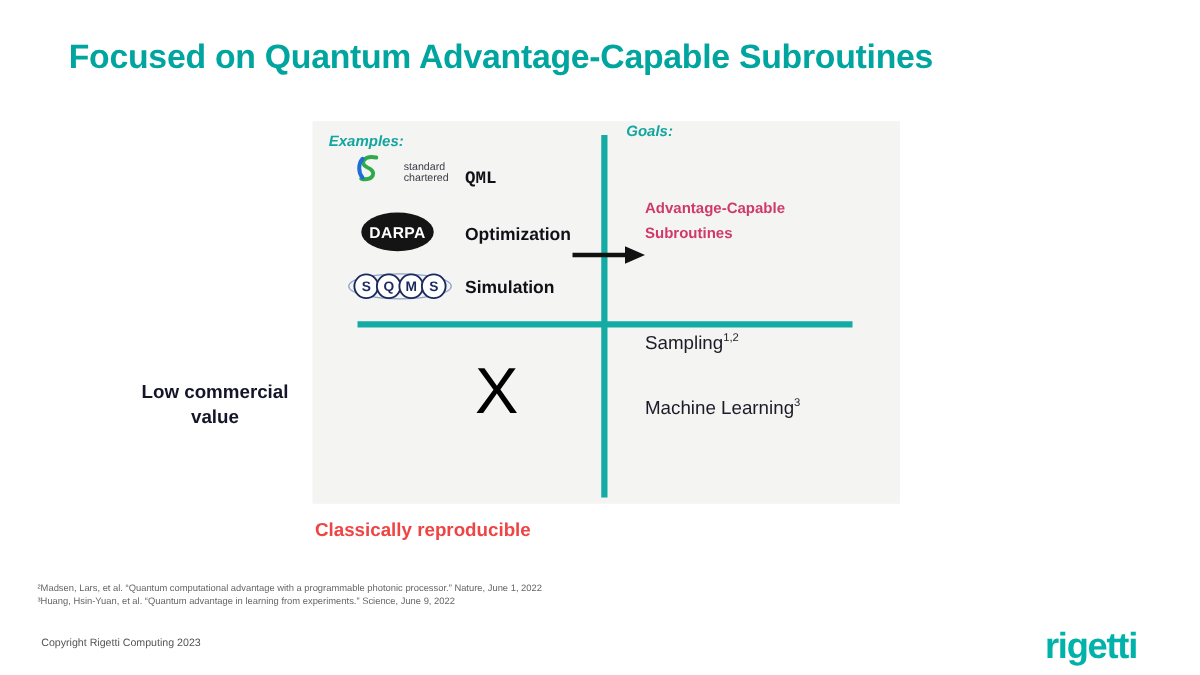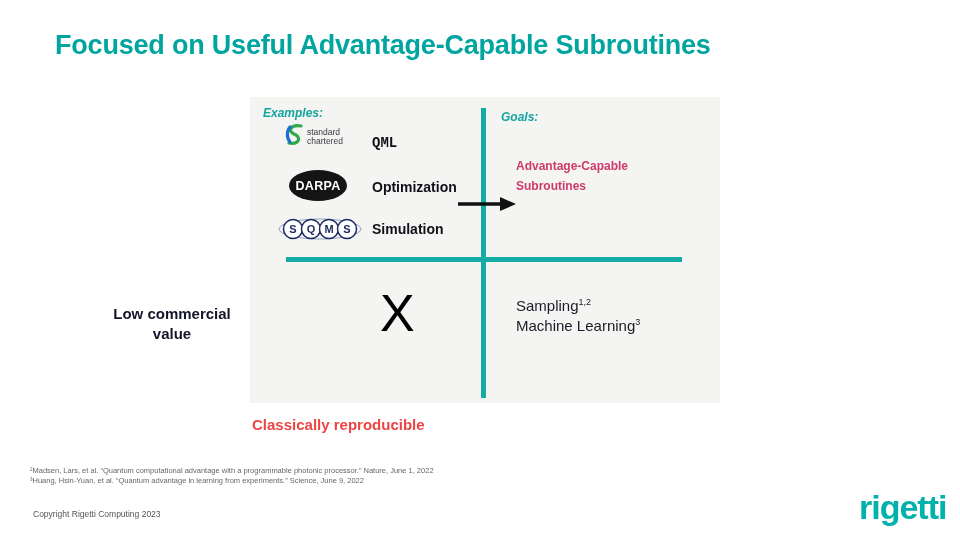--- a/index.html
+++ b/index.html
@@ -20,23 +20,23 @@
 
   .panel {
     position:absolute; left:250px; top:97px; width:470px; height:306px;
     background:#f4f4f3;
   }
   .axis-v { position:absolute; left:231px; top:11px;  width:5px;  height:290px; background:#14aba4; }
   .axis-h { position:absolute; left:36px;  top:160px; width:396px; height:5px;  background:#14aba4; }
 
   .heading { position:absolute; font-size:12px; font-style:italic; font-weight:700; color:#14a5a0; }
   .heading.examples { left:13px;  top:9px; }
-  .heading.goals    { left:251px; top:13px; }
+  .heading.goals    { left:251px; top:1px; }
 
-  .sc-logo { position:absolute; left:33px; top:26px; display:flex; align-items:center; gap:0; }
+  .sc-logo { position:absolute; left:33px; top:26px; display:flex; align-items:center; gap:16px; }
   .sc-text { font-size:8.5px; line-height:9px; color:#3a3a46; font-weight:500; }
 
   .ex-label { position:absolute; left:122px; font-size:14px; font-weight:700; color:#101018; }
   .ex-label.r1 { top:38px;font-family:Liberation Mono, monospace; }
   .ex-label.r2 { top:82px; }
   .ex-label.r3 { top:124px; }
 
   .darpa {
     position:absolute; left:39px; top:73px; width:58px; height:31px;
     background:#141414; border-radius:50%; color:#fff;
@@ -48,42 +48,42 @@
 
   .goal-text {
     position:absolute; left:266px; top:59px; width:185px;
     font-size:12px; font-weight:700; color:#cf3a6b; line-height:20px;
   }
   .x-marker {
     position:absolute; left:130px; top:190px;
     font-size:52px; line-height:1; color:#000; font-weight:400;
   }
   .br-item { position:absolute; left:266px; font-size:15px; color:#1c1c28; }
-  .br-item.i1 { top:200px; }
+  .br-item.i1 { top:168px; }
   .br-item.i2 { top:220px; }
   .br-item sup { font-size:9px; }
 
   .x-axis-label { position:absolute; top:416px; font-size:15px; font-weight:700; }
   .x-axis-label.left  { left:252px; width:212px; text-align:left; color:#ef4444; }
   .x-axis-label.right { left:517px; color:#14a5a0; }
 
   .footnotes { position:absolute; left:30px; top:466px; font-size:7.5px; color:#666; line-height:10px; }
   .copyright { position:absolute; left:33px; top:509px; font-size:8.5px; color:#555; }
 
   .rigetti-logo {
-    position:absolute; left:836px; top:488px;
-    font-size:34px; font-weight:700; color:#00b2a9; letter-spacing:-1px;margin-left:23px;
+    position:absolute; left:836px; top:501px;
+    font-size:29px; font-weight:700; color:#00b2a9; letter-spacing:-1px;
   }
 </style>
 </head>
 <body>
 
 <div class="slide">
 
-  <h1 class="title">Focused on Useful Advantage-Capable Subroutines</h1>
+  <h1 class="title">Focused on Quantum Advantage-Capable Subroutines</h1>
 
   <div class="left-label bottom">Low commercial value</div>
 
   <div class="panel">
 
     <div class="axis-v"></div>
     <div class="axis-h"></div>
 
     <div class="heading examples">Examples:</div>
     <div class="heading goals">Goals:</div>

